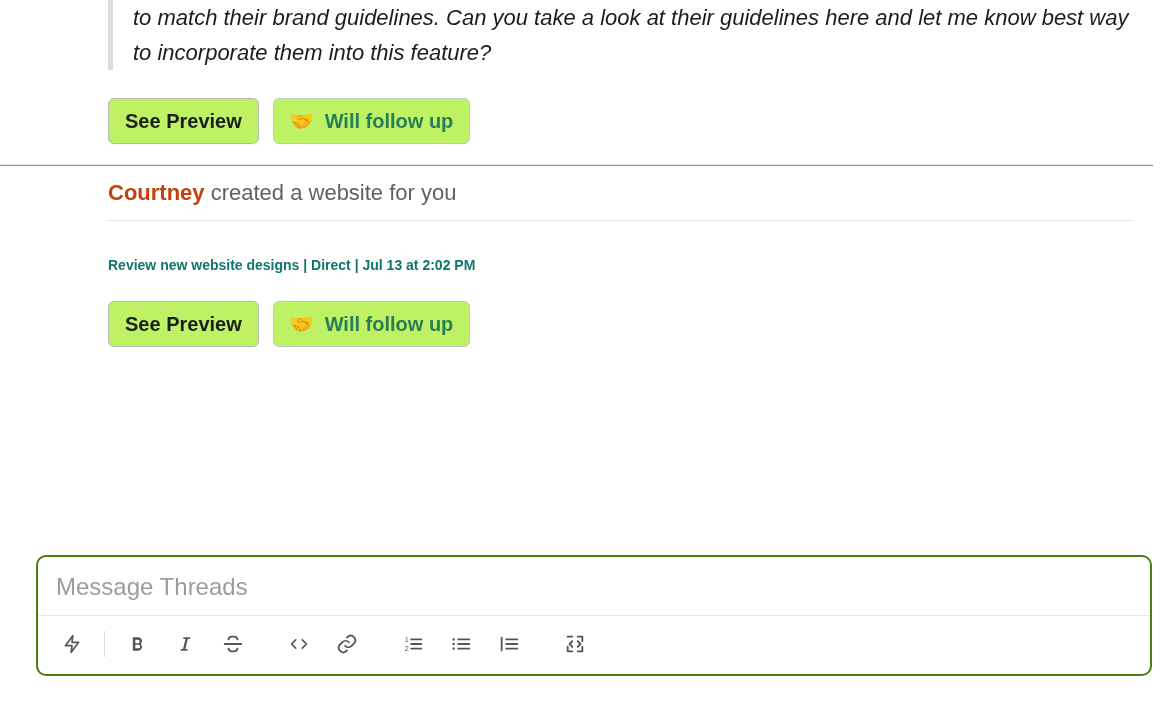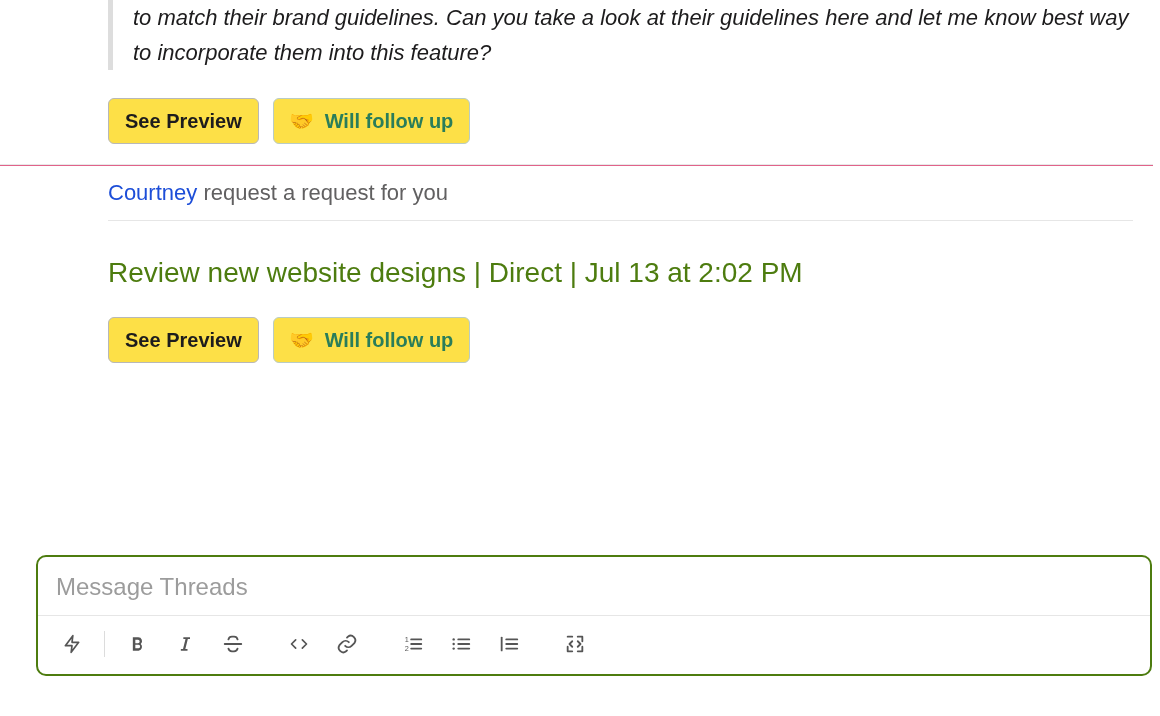--- a/index.html
+++ b/index.html
@@ -24,21 +24,21 @@
   line-height: 1.6;
   color: #1d1c1d;
 }
 .button-row {
   display: flex;
   gap: 14px;
   margin-bottom: 20px;
 }
 .btn {
   border: 1px solid #b8b8b8;
-  background: #fde047;
+  background: #bef264;
   border-radius: 6px;
   padding: 10px 16px;
   font-size: 20px;
   font-weight: 700;
   color: #1d1c1d;
   cursor: pointer;
   display: inline-flex;
   align-items: center;
   gap: 10px;
 }
@@ -58,27 +58,27 @@
   margin-right: -10px;
 }
 .header-line {
   font-size: 22px;
   color: #616061;
   padding: 14px 0 14px 0;
   border-bottom: 1px solid #e6e6e6;
   margin-right: 10px;
 }
 .header-line .author {
-  color: #1d4ed8;
-  font-weight: 400;
+  color: #c2410c;
+  font-weight: 700;
 }
 .request-title {
-  color: #4d7c0f;
-  font-size: 28px;
-  font-weight: 400;
+  color: #0f766e;
+  font-size: 14px;
+  font-weight: 700;
   padding: 36px 0 28px 0;
 }
 .composer {
   position: absolute;
   left: 36px;
   right: 8px;
   bottom: 40px;
   border: 2px solid #4d7c0f;
   border-radius: 10px;
   background: #fff;
@@ -126,21 +126,21 @@
     <button class="btn">See Preview</button>
     <button class="btn follow">
       <span class="emoji">🤝</span>
       <span>Will follow up</span>
     </button>
   </div>
 
   <div class="top-divider"></div>
 
   <div class="header-line">
-    <span class="author">Courtney</span><span> request a request for you</span>
+    <span class="author">Courtney</span><span> created a website for you</span>
   </div>
 
   <div class="request-title">Review new website designs | Direct | Jul 13 at 2:02 PM</div>
 
 
   <div class="button-row">
     <button class="btn">See Preview</button>
     <button class="btn follow">
       <span class="emoji">🤝</span>
       <span>Will follow up</span>

